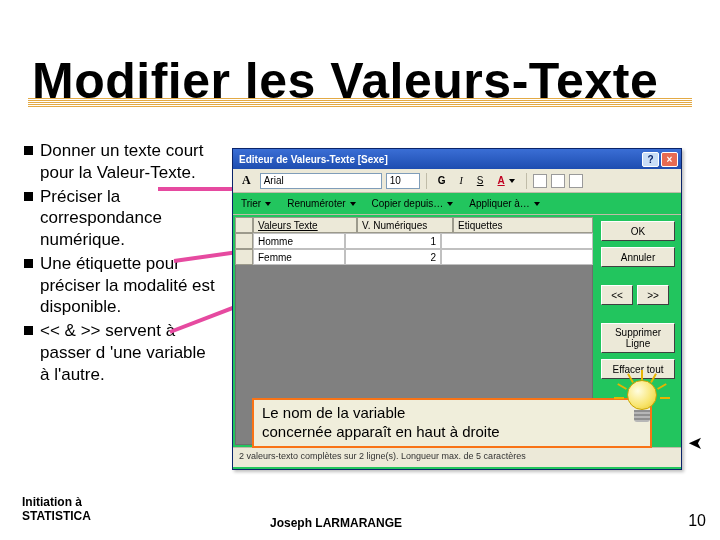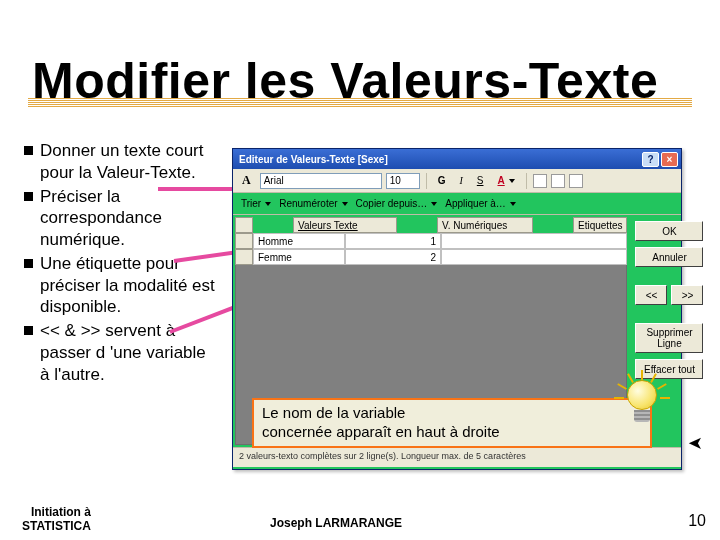--- a/index.html
+++ b/index.html
@@ -60,26 +60,25 @@
     top: 6px;
     width: 9px;
     height: 9px;
     background: #000;
   }
 
   
   .footer-left {
     position: absolute;
     left: 22px;
-    bottom: 6px;
+    bottom: 16px;
     font-size: 12px;
     font-weight: 700;
     color: #000;
     line-height: 1.15;
-    text-align: right;
   }
   .footer-center {
     position: absolute;
     left: 270px;
     bottom: 10px;
     font-size: 12px;
     font-weight: 700;
     color: #000;
   }
   .footer-right {
@@ -186,21 +185,21 @@
   .smallicon {
     width: 14px;
     height: 14px;
     border: 1px solid #9a9a9a;
     background: #fff;
   }
 
   .toolbar2 {
     height: 22px;
     display: flex;
-    gap: 0;
+    gap: 8px;
     padding: 2px 4px;
     border-bottom: 1px solid #c0bca8;
     font-size: 10px;
   }
   .toolbar2 .item {
     padding: 2px 4px;
     display: flex;
     align-items: center;
     gap: 2px;
   }
@@ -218,21 +217,20 @@
     display: flex;
     height: 232px;
   }
   .grid-wrap {
     flex: 1;
     padding: 2px;
   }
   .grid-head {
     display: flex;
     height: 16px;
-    gap: 40px;
   }
   .gh {
     background: #ece9d8;
     border: 1px solid #9c9a8c;
     font-size: 10px;
     display: flex;
     align-items: center;
     padding: 0 4px;
     overflow: hidden;
     white-space: nowrap;

